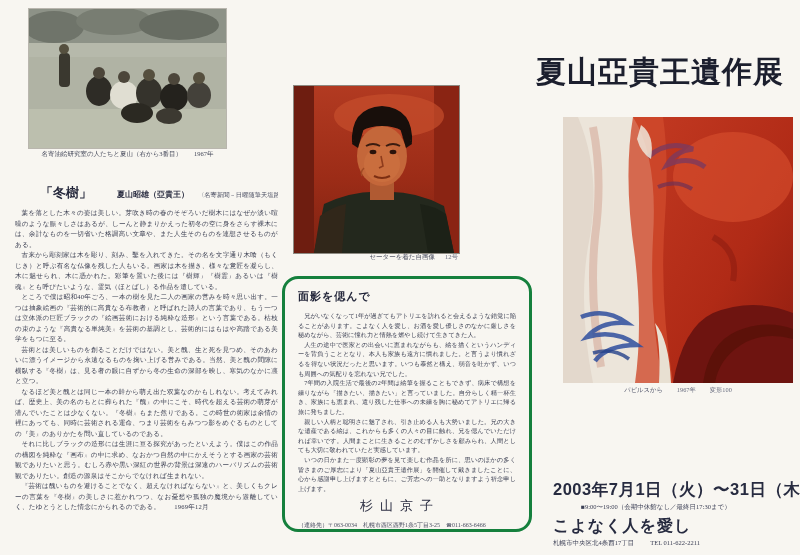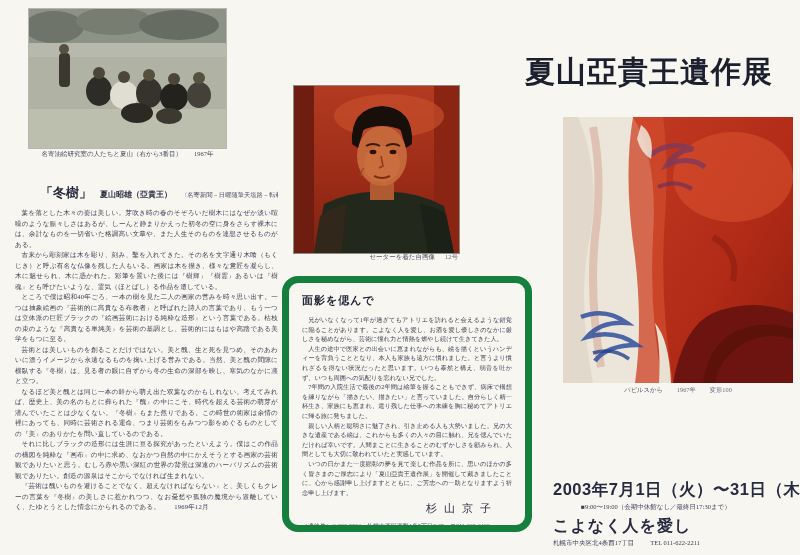--- a/index.html
+++ b/index.html
@@ -14,44 +14,44 @@
   .photo{position:absolute; left:28px; top:8px; width:197px; height:139px;
          border:1px solid #b9b6ae; background:#9aa096; overflow:hidden;}
   .photo svg{display:block;}
   .photo-cap{position:absolute; left:20px; top:150px; width:215px;
              font-size:6.5px; text-align:center; color:#44485a; white-space:nowrap;}
   .photo-cap .yr{margin-left:12px;}
   
   .article{position:absolute; left:15px; top:183px; width:263px; height:360px; overflow:hidden;}
   .art-head{margin-bottom:6px; white-space:nowrap;}
   .art-title{font-size:13px; font-weight:bold; color:#23263a;margin-left:25px;}
-  .art-author{font-size:8px; font-weight:bold; margin-left:4px; color:#2b2e42;}
+  .art-author{font-size:8px; font-weight:bold; margin-left:21px; color:#2b2e42;}
   .art-source{font-size:6.3px; margin-left:5px; color:#4a4e62;}
   .article p{margin:0; font-size:6.6px; line-height:10.5px; text-align:justify;
              text-indent:1em; color:#3d4154; letter-spacing:.2px;}
   .art-date{display:inline-block; margin-left:14px; text-indent:0; color:#3d4154;}
   
   .portrait{position:absolute; left:293px; top:85px; width:165px; height:167px;
             border:1px solid #8d8a82; overflow:hidden;}
   .portrait-cap{position:absolute; left:293px; top:253px; width:165px;
                 font-size:6.5px; text-align:right; color:#44485a; white-space:nowrap;}
   .portrait-cap .sz{margin-left:10px; color:#6a6e80;}
   
   .memo{position:absolute; left:282px; top:276px; width:250px; height:256px;
-        border:7px solid #15803d; border-radius:16px; padding:10px 13px 6px 13px;
+        border:3px solid #15803d; border-radius:16px; padding:10px 13px 6px 13px;
         box-sizing:border-box; overflow:hidden; background:#f8f6f1;}
   .memo h3{margin:0 0 7px 0; font-size:11px; color:#23263a; letter-spacing:1px;}
   .memo p{margin:0; font-size:6.2px; line-height:9.6px; text-align:justify;
           text-indent:1em; color:#3d4154;}
-  .memo .sig{margin-top:4px; text-align:right; font-size:11px; letter-spacing:7px;
+  .memo .sig{margin-top:4px; text-align:center; font-size:13px; letter-spacing:7px;
              color:#2b2e42; padding-right:14px;}
   .memo .contact{margin-top:6px; font-size:6px; color:#4a4e62; white-space:nowrap;}
   
   .main-title{position:absolute; left:525px; top:52px; width:270px; margin:0;
-              font-size:30px; font-weight:bold; letter-spacing:1px; 
+              font-size:30px; font-weight:bold; letter-spacing:1px; text-align:center;
               color:#1c1f2e; white-space:nowrap;}
   .painting{position:absolute; left:563px; top:117px; width:230px; height:266px; overflow:hidden;}
   .painting-cap{position:absolute; left:563px; top:386px; width:230px;
                 font-size:6.3px; text-align:center; color:#6a6e80; white-space:nowrap;}
   .painting-cap .c1{color:#50546a;}
   .painting-cap span{margin:0 7px;}
   .info{position:absolute; left:553px; top:479px; width:240px; color:#2e3248;}
   .info .dates{font-size:16.5px; font-weight:bold; letter-spacing:.5px; white-space:nowrap;
                font-family:"Liberation Sans", sans-serif; color:#272b40;}
   .info .hours{font-size:6.5px; margin:2px 0 4px 28px; white-space:nowrap; color:#3a3e54;}

